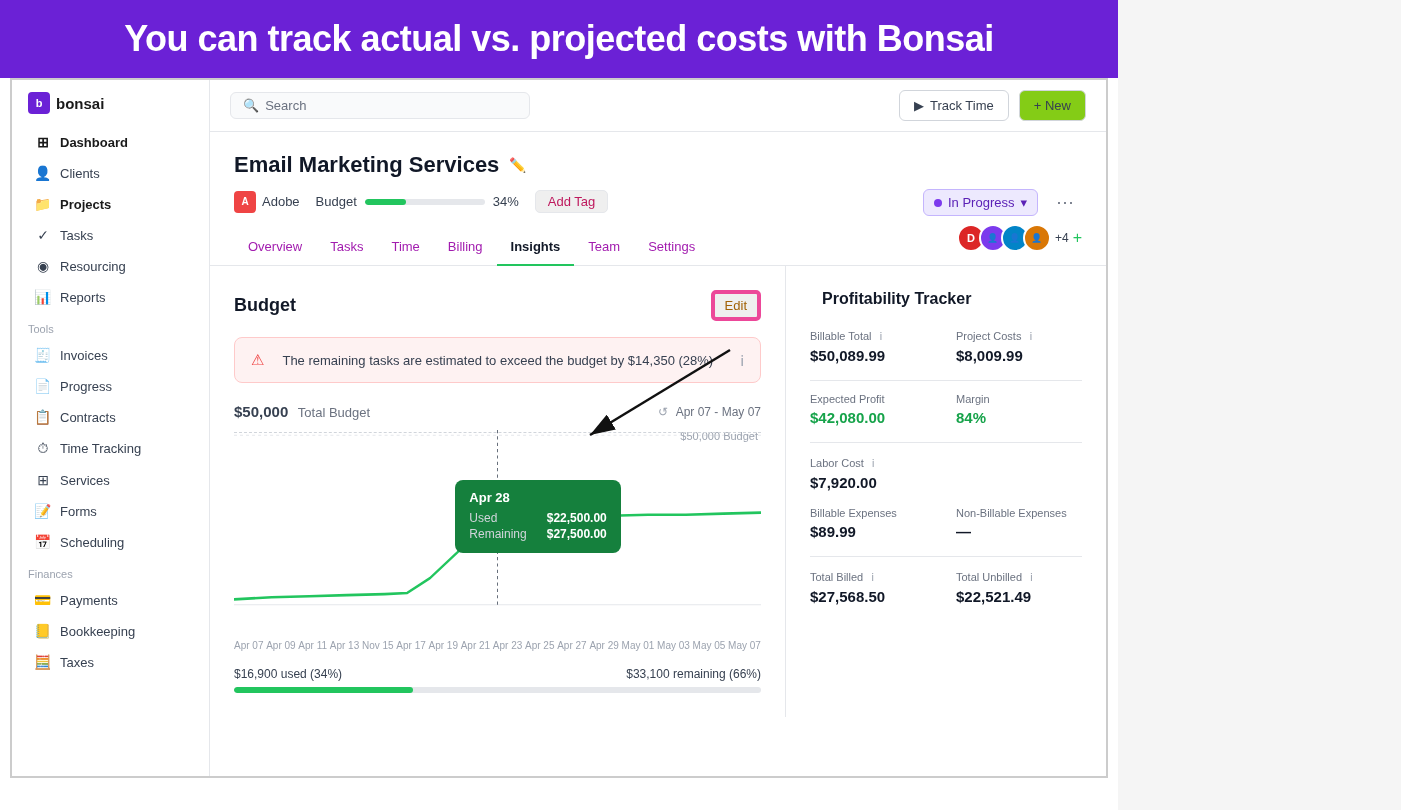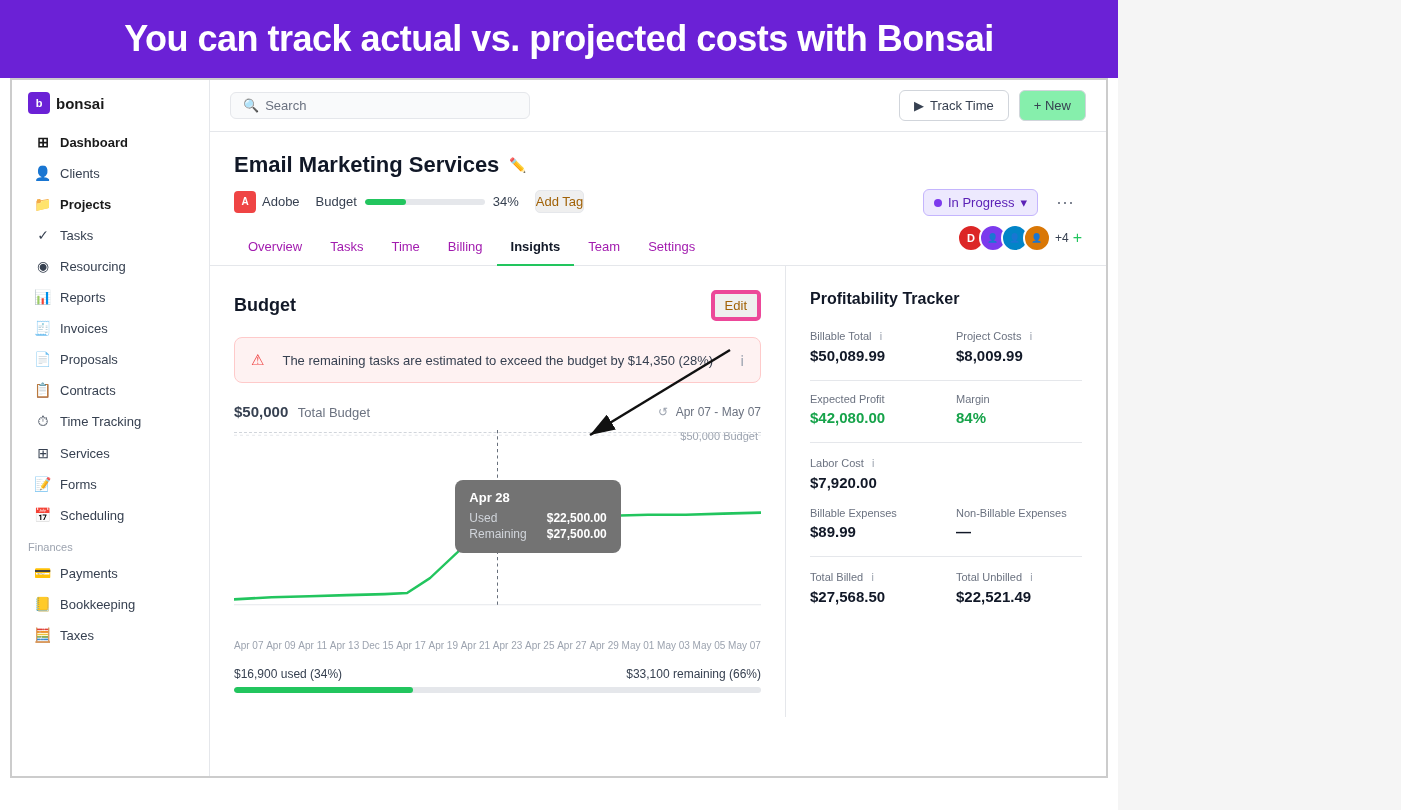--- a/index.html
+++ b/index.html
@@ -145,21 +145,21 @@
       cursor: pointer;
     }
 
     .btn-new {
       display: flex;
       align-items: center;
       gap: 4px;
       padding: 7px 14px;
       border: 1px solid #d1d5db;
       border-radius: 6px;
-      background: #86efac;
+      background: #84cc16;
       font-size: 13px;
       font-weight: 500;
       color: #374151;
       cursor: pointer;
     }
 
     
     .project-header {
       padding: 20px 24px 0;
     }
@@ -232,23 +232,23 @@
       border-radius: 99px;
     }
 
     .budget-percent {
       font-size: 13px;
       color: #374151;
     }
 
     .add-tag-btn {
       font-size: 13px;
-      color: #a16207;
-      cursor: pointer;
-      padding: 3px 0;
+      color: #be185d;
+      cursor: pointer;
+      padding: 3px 12px;
       border: 1px solid #e5e7eb;
       border-radius: 5px;
     }
 
     
     .project-header-right {
       position: absolute;
       right: 24px;
       top: 56px;
       display: flex;
@@ -457,21 +457,21 @@
 
     
     .chart-svg {
       width: 100%;
       height: 180px;
     }
 
     
     .chart-tooltip {
       position: absolute;
-      background: #737373;
+      background: #15803d;
       color: #fff;
       border-radius: 8px;
       padding: 10px 14px;
       font-size: 12px;
       min-width: 160px;
       top: 50px;
       left: 42%;
       z-index: 5;
     }
 
@@ -524,20 +524,21 @@
       border-radius: 99px;
       width: 34%;
     }
 
     
     .profitability-title {
       font-size: 16px;
       font-weight: 700;
       color: #111827;
       margin-bottom: 20px;
+      margin-left: 12px;
     }
 
     .profit-grid {
       display: grid;
       grid-template-columns: 1fr 1fr;
       gap: 16px 20px;
       margin-bottom: 16px;
     }
 
     .profit-item {}
@@ -613,28 +614,29 @@
       </div>
       <div class="sidebar-item">
         <span class="icon">◉</span>
         <span>Resourcing</span>
       </div>
       <div class="sidebar-item">
         <span class="icon">📊</span>
         <span>Reports</span>
       </div>
 
+      <div class="sidebar-section-label">Tools</div>
 
       <div class="sidebar-item">
         <span class="icon">🧾</span>
         <span>Invoices</span>
       </div>
       <div class="sidebar-item">
         <span class="icon">📄</span>
-        <span>Proposals</span>
+        <span>Progress</span>
       </div>
       <div class="sidebar-item">
         <span class="icon">📋</span>
         <span>Contracts</span>
       </div>
       <div class="sidebar-item">
         <span class="icon">⏱</span>
         <span>Time Tracking</span>
       </div>
       <div class="sidebar-item">
@@ -796,21 +798,21 @@
                 <span class="tooltip-value">$27,500.00</span>
               </div>
             </div>
           </div>
 
           <div class="x-axis-labels">
             <span>Apr 07</span>
             <span>Apr 09</span>
             <span>Apr 11</span>
             <span>Apr 13</span>
-            <span>Dec 15</span>
+            <span>Nov 15</span>
             <span>Apr 17</span>
             <span>Apr 19</span>
             <span>Apr 21</span>
             <span>Apr 23</span>
             <span>Apr 25</span>
             <span>Apr 27</span>
             <span>Apr 29</span>
             <span>May 01</span>
             <span>May 03</span>
             <span>May 05</span>

